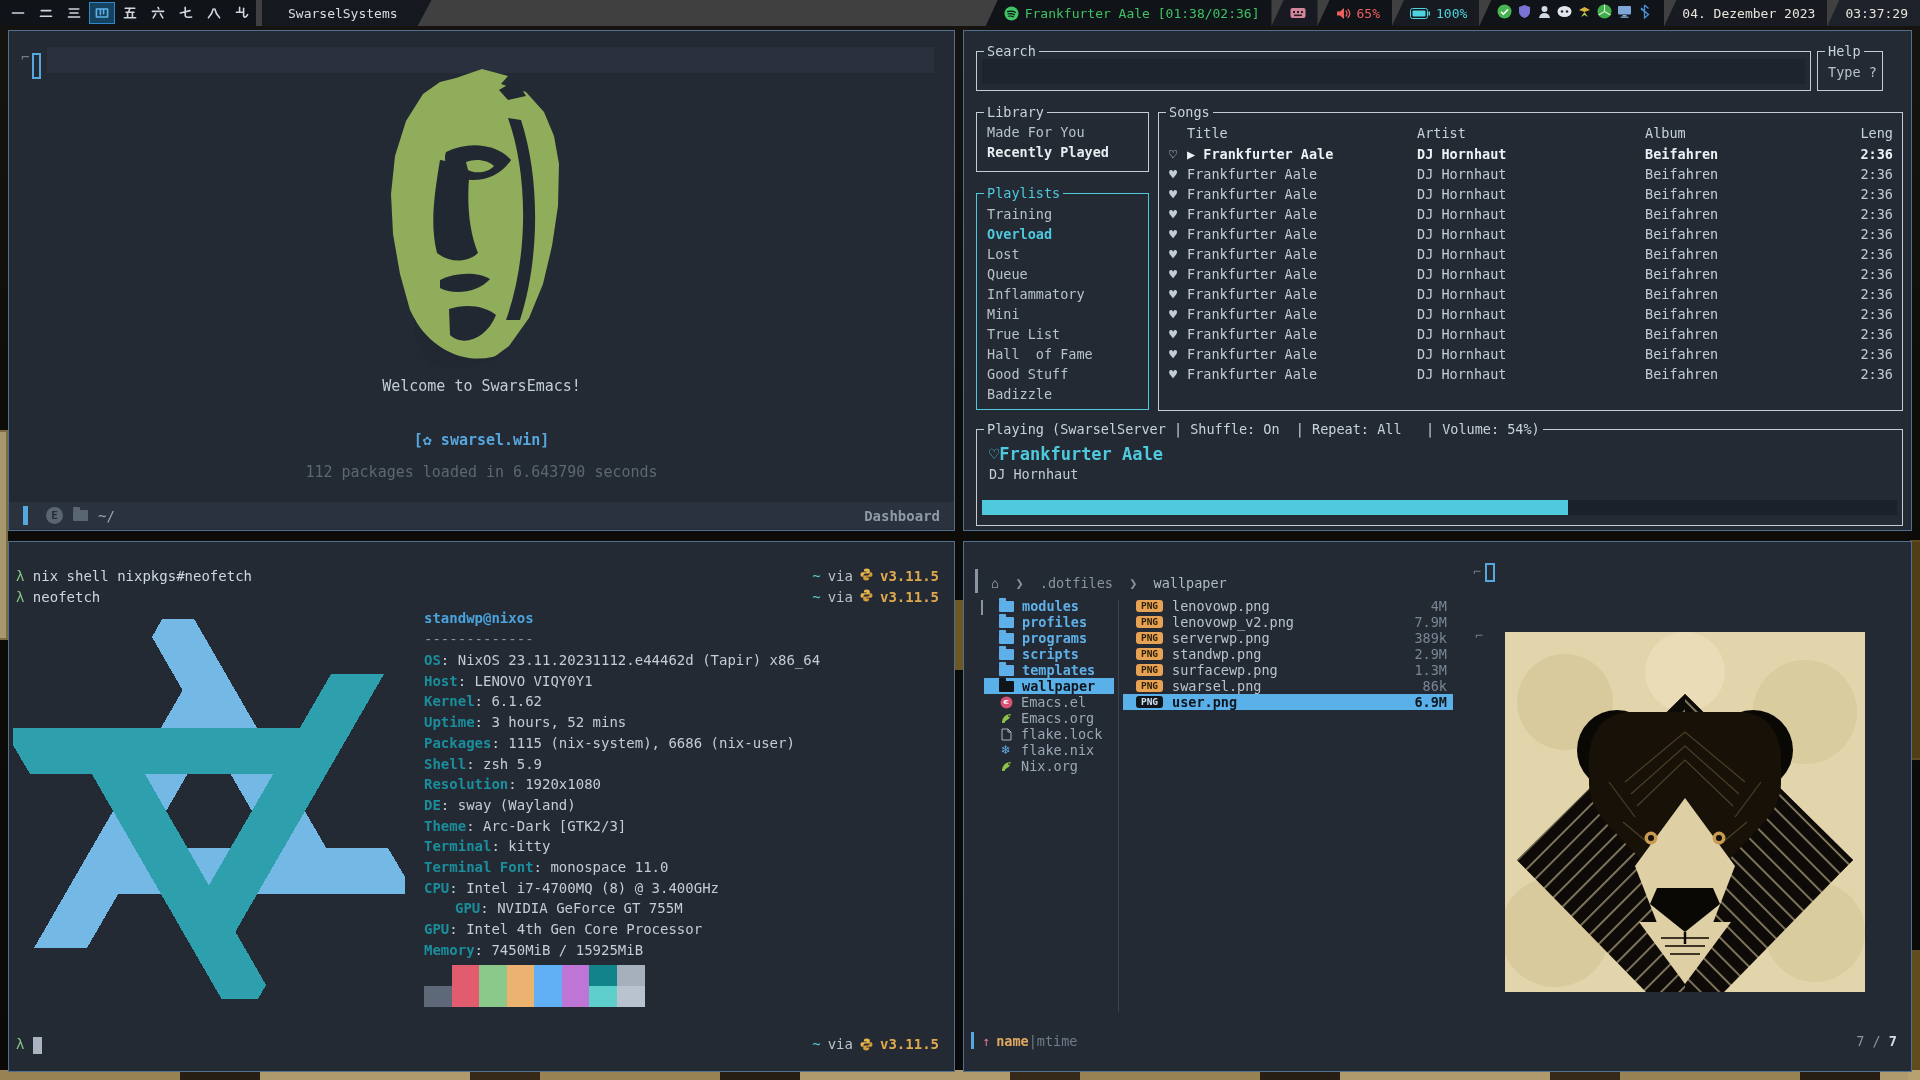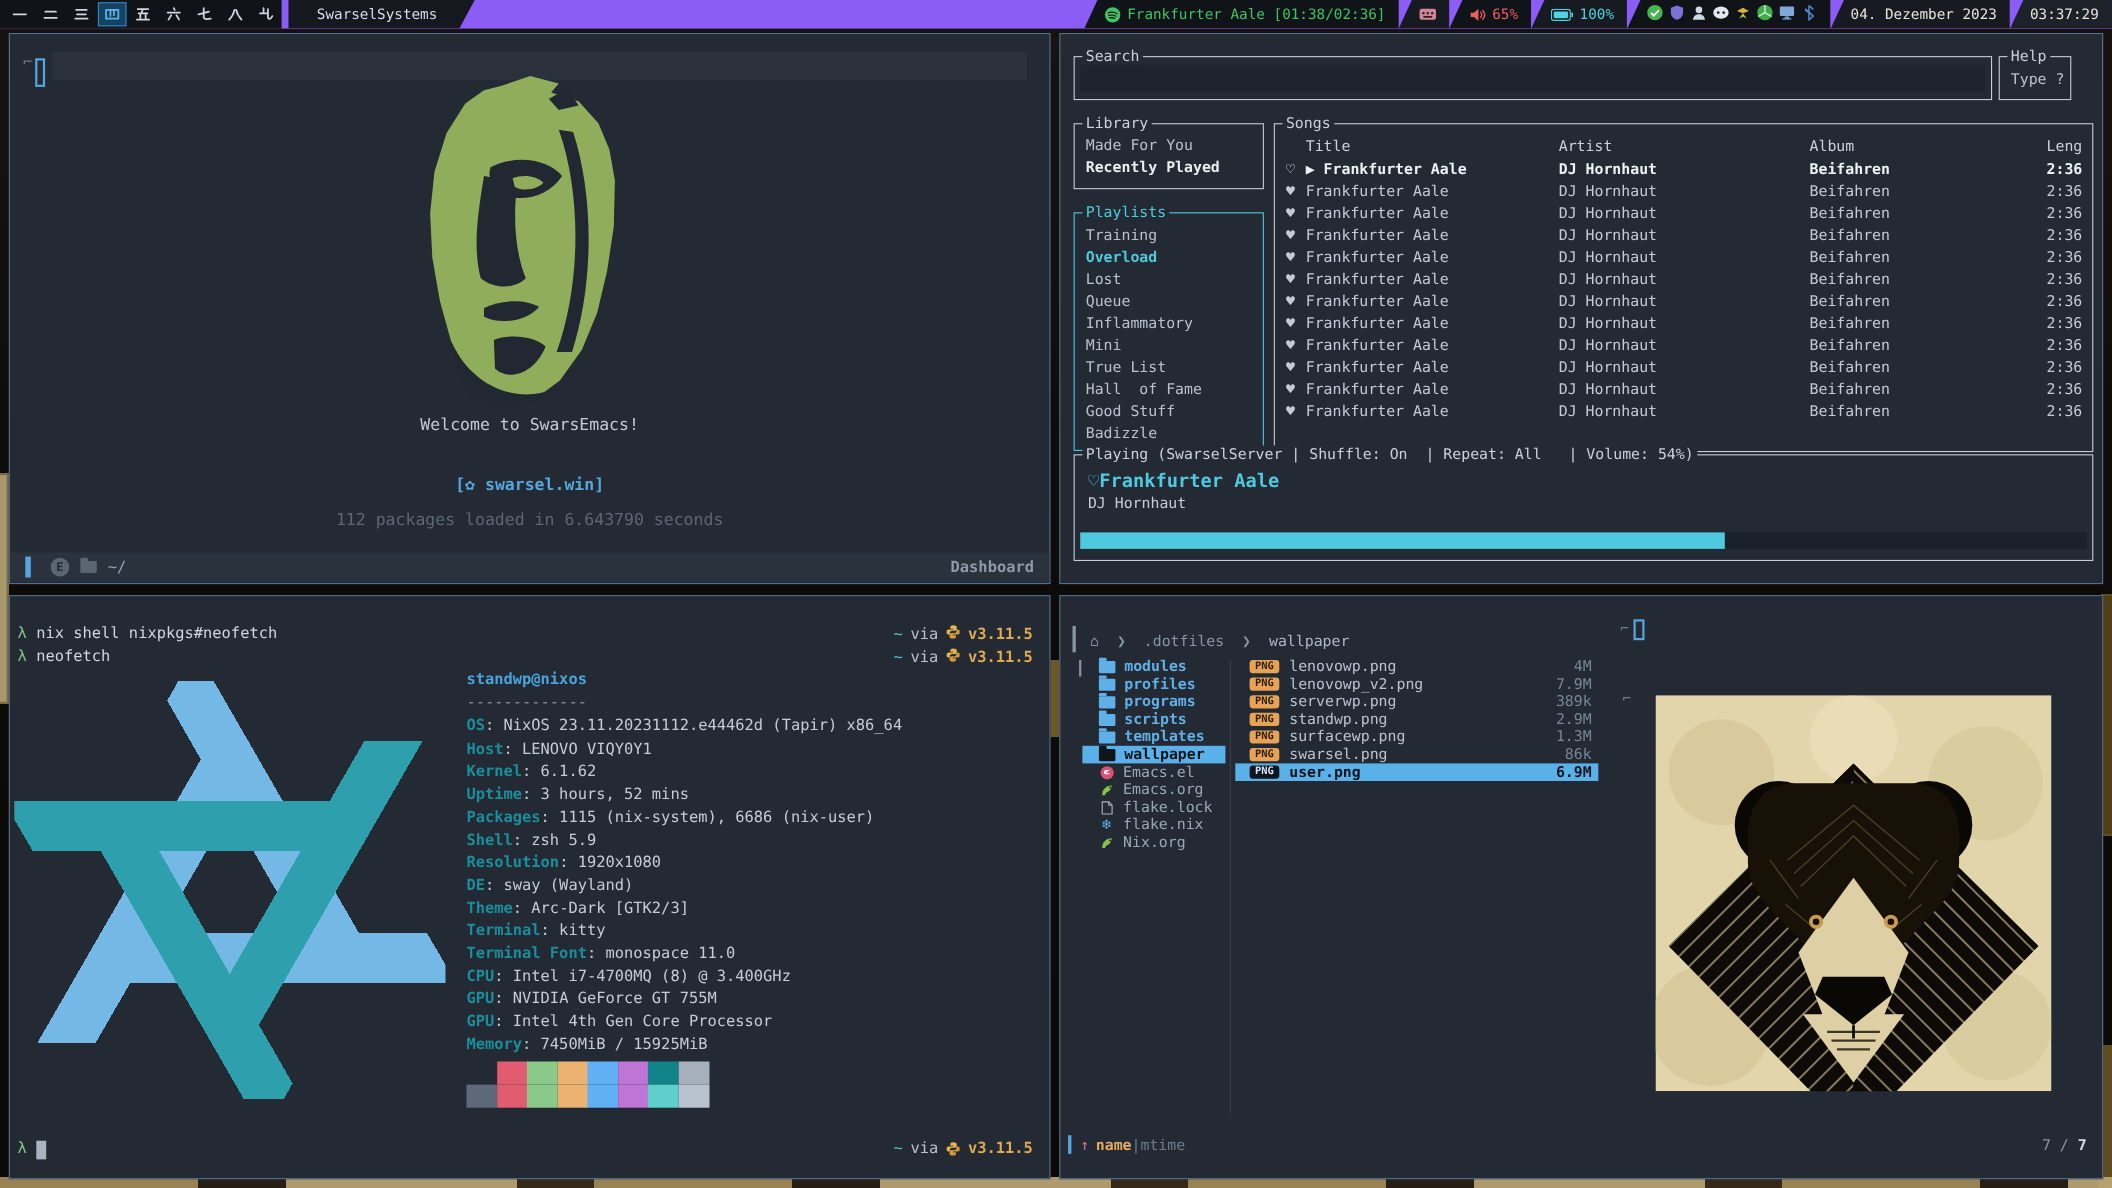--- a/index.html
+++ b/index.html
@@ -3,21 +3,21 @@
 <meta charset="utf-8">
 <style>
   html,body{margin:0;padding:0;background:#0f0d0a;width:1920px;height:1080px;overflow:hidden;
     font-family:"DejaVu Sans Mono","Liberation Mono",monospace;}
   *{box-sizing:border-box;}
   .abs{position:absolute;}
   
   #desktop{position:absolute;inset:0;background:linear-gradient(180deg,#171310 0%,#0e0c09 40%,#0b0907 100%);}
   .painting{position:absolute;border:2px solid #6a5422;background:#171512;opacity:.9;}
   
-  #topbar{position:absolute;left:0;top:0;width:1920px;height:26px;background:#8b5cf6;display:flex;align-items:center;z-index:5;color:#d8dde5;font-size:13px;}
+  #topbar{position:absolute;left:0;top:0;width:1920px;height:26px;background:#404040;display:flex;align-items:center;z-index:5;color:#d8dde5;font-size:13px;}
   #ws-box{display:flex;align-items:center;height:26px;padding-left:4px;background:#101317;}
   .ws{width:26px;height:22px;display:flex;align-items:center;justify-content:center;margin:0 1px;}
   .ws svg{width:16px;height:16px;}
   .ws svg path{stroke:#cfd6df;stroke-width:2;fill:none;stroke-linecap:round;}
   .ws.active{background:#14425f;border:1px solid #2d88cc;}
   .ws.active svg path{stroke:#5db2e8;}
   #title-seg{height:26px;display:flex;align-items:center;background:#15191f;padding:0 34px 0 26px;clip-path:polygon(0 0,100% 0,calc(100% - 14px) 100%,0 100%);margin-left:6px;}
   #bar-right{margin-left:auto;display:flex;align-items:center;height:26px;}
   .seg{height:26px;display:flex;align-items:center;gap:6px;padding:0 12px 0 18px;clip-path:polygon(12px 0,100% 0,100% 100%,0 100%);}
   .seg.s1{background:#101418;}
@@ -400,21 +400,21 @@
         </div>
         <div class="srow" style="top: 253px;">
           <span class="c-heart">♥</span>
           <span class="c-title">Frankfurter Aale</span>
           <span class="c-artist">DJ Hornhaut</span>
           <span class="c-album">Beifahren</span>
           <span class="c-len">2:36</span>
         </div>
       </div>
   </div>
-  <div class="box" style="left:12px;top:382px;width:927px;height:97px;">
+  <div class="box" style="left:12px;top:398px;width:927px;height:97px;">
     <span class="box-label">Playing (SwarselServer | Shuffle: On  | Repeat: All   | Volume: 54%)</span>
     <span class="abs" id="play-track"><span>♡</span><span>Frankfurter Aale</span></span>
     <span class="abs" id="play-artist">DJ Hornhaut</span>
     <div class="abs" id="play-bar">
       <div id="play-fill" style="width: 64%;"></div>
     </div>
   </div>
 </div>
 
 <div class="window" style="left:8px;top:541px;width:947px;height:531px;">
@@ -446,21 +446,21 @@
       <div class="nf-line" style="top: 151.4px;"><span class="nf-label">Kernel</span><span>: 6.1.62</span></div>
       <div class="nf-line" style="top: 172.1px;"><span class="nf-label">Uptime</span><span>: 3 hours, 52 mins</span></div>
       <div class="nf-line" style="top: 192.8px;"><span class="nf-label">Packages</span><span>: 1115 (nix-system), 6686 (nix-user)</span></div>
       <div class="nf-line" style="top: 213.5px;"><span class="nf-label">Shell</span><span>: zsh 5.9</span></div>
       <div class="nf-line" style="top: 234.2px;"><span class="nf-label">Resolution</span><span>: 1920x1080</span></div>
       <div class="nf-line" style="top: 254.9px;"><span class="nf-label">DE</span><span>: sway (Wayland)</span></div>
       <div class="nf-line" style="top: 275.6px;"><span class="nf-label">Theme</span><span>: Arc-Dark [GTK2/3]</span></div>
       <div class="nf-line" style="top: 296.3px;"><span class="nf-label">Terminal</span><span>: kitty</span></div>
       <div class="nf-line" style="top: 317px;"><span class="nf-label">Terminal Font</span><span>: monospace 11.0</span></div>
       <div class="nf-line" style="top: 337.7px;"><span class="nf-label">CPU</span><span>: Intel i7-4700MQ (8) @ 3.400GHz</span></div>
-      <div class="nf-line" style="top: 358.4px;"><span class="nf-label">GPU</span><span>: NVIDIA GeForce GT 755M</span></div>
+      <div class="nf-line" style="top: 358.4px; margin-left: 31px;"><span class="nf-label">GPU</span><span>: NVIDIA GeForce GT 755M</span></div>
       <div class="nf-line" style="top: 379.1px;"><span class="nf-label">GPU</span><span>: Intel 4th Gen Core Processor</span></div>
       <div class="nf-line" style="top: 399.8px;"><span class="nf-label">Memory</span><span>: 7450MiB / 15925MiB</span></div>
     </div>
   <div id="palette">
       <div class="pal" style="left: 415px; top: 423px; background: transparent;"></div>
       <div class="pal" style="left: 442.5px; top: 423px; background: rgb(224, 92, 110);"></div>
       <div class="pal" style="left: 470px; top: 423px; background: rgb(139, 201, 139);"></div>
       <div class="pal" style="left: 497.5px; top: 423px; background: rgb(236, 179, 112);"></div>
       <div class="pal" style="left: 525px; top: 423px; background: rgb(97, 176, 245);"></div>
       <div class="pal" style="left: 552.5px; top: 423px; background: rgb(191, 117, 214);"></div>

